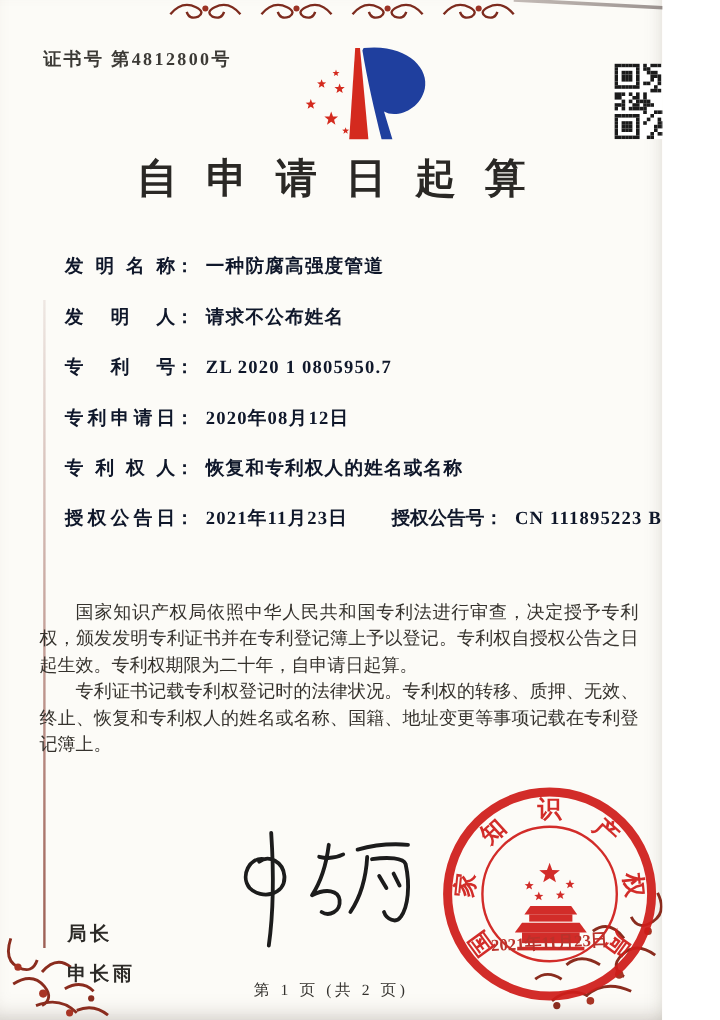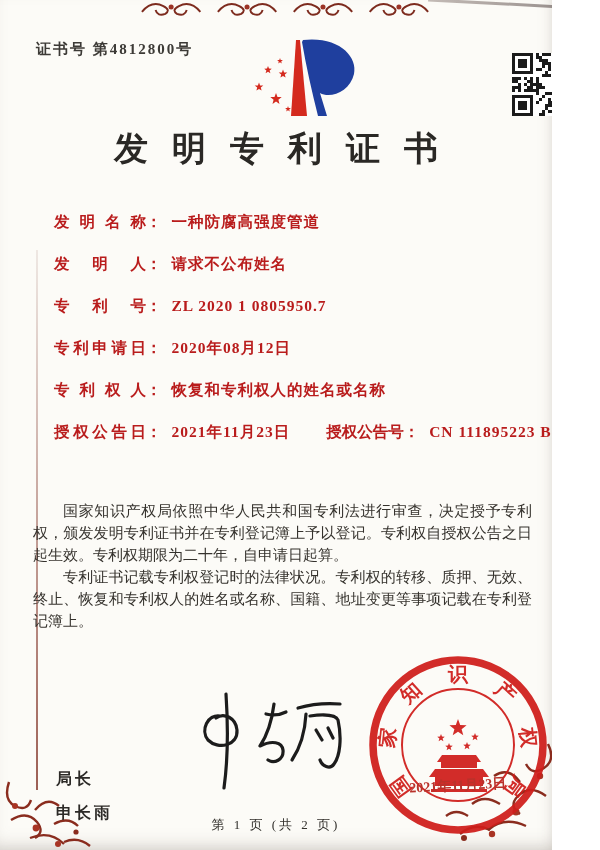--- a/index.html
+++ b/index.html
@@ -9,21 +9,21 @@
     font-family:"Liberation Serif","DejaVu Serif",serif;
     color:#2e2c2a;
     box-shadow: inset 0 -14px 18px -12px rgba(120,110,100,.35), inset -10px 0 16px -12px rgba(120,110,100,.25);
   }
   .cert-no { position:absolute; left:36px; top:40px; font-size:15px; letter-spacing:2px; color:#3c3a36; font-weight:bold; }
   .logo { position:absolute; left:242px; top:36px; width:118px; height:86px; }
   .qr { position:absolute; left:512px; top:53px; width:63px; height:63px; }
   .title { position:absolute; left:0; right:0; top:126px; text-align:center;
            font-size:34px; font-weight:bold; letter-spacing:24px; text-indent:24px; color:#29272400; color:#2a2825; }
   .fields { position:absolute; left:54px; top:212px; right:26px; }
-  .frow { height:20px; margin-bottom:22px; font-size:15.5px; font-weight:bold; color:#b91c1c; white-space:nowrap; }
+  .frow { height:20px; margin-bottom:22px; font-size:15.5px; font-weight:bold; color:#0f172a; white-space:nowrap; }
   .f-label { display:inline-block; width:92px; text-align:justify; text-align-last:justify; vertical-align:top; }
   .f-colon { display:inline-block; }
   .f-value { margin-left:10px; letter-spacing:1px; }
   .grant { display:flex; }
   .grant .cell2 { margin-left:36px; }
   .paras { position:absolute; left:33px; right:20px; top:500px; font-size:15px; line-height:22px;
            text-align:justify; color:#35322d; }
   .paras p { margin:0; text-indent:2em; }
   .signer { position:absolute; left:56px; top:722px; font-size:16px; font-weight:bold; letter-spacing:3px; line-height:34px; color:#2c2a27;margin-top:40px; }
   .sig { position:absolute; left:182px; top:684px; width:175px; height:115px; }
@@ -321,21 +321,21 @@
         <rect x="0" y="60" width="3" height="3"></rect>
         <rect x="3" y="60" width="3" height="3"></rect>
         <rect x="6" y="60" width="3" height="3"></rect>
         <rect x="9" y="60" width="3" height="3"></rect>
         <rect x="12" y="60" width="3" height="3"></rect>
         <rect x="15" y="60" width="3" height="3"></rect>
         <rect x="18" y="60" width="3" height="3"></rect>
       </g>
   </svg>
 
-  <div class="title">发明专利证书</div>
+  <div class="title">自申请日起算</div>
 
   <div class="fields">
     <div class="frow">
       <span class="f-label">发明名称</span><span class="f-colon">：</span><span class="f-value">一种防腐高强度管道</span>
     </div>
     <div class="frow">
       <span class="f-label">发明人</span><span class="f-colon">：</span><span class="f-value">请求不公布姓名</span>
     </div>
     <div class="frow">
       <span class="f-label">专利号</span><span class="f-colon">：</span><span class="f-value">ZL 2020 1 0805950.7</span>

